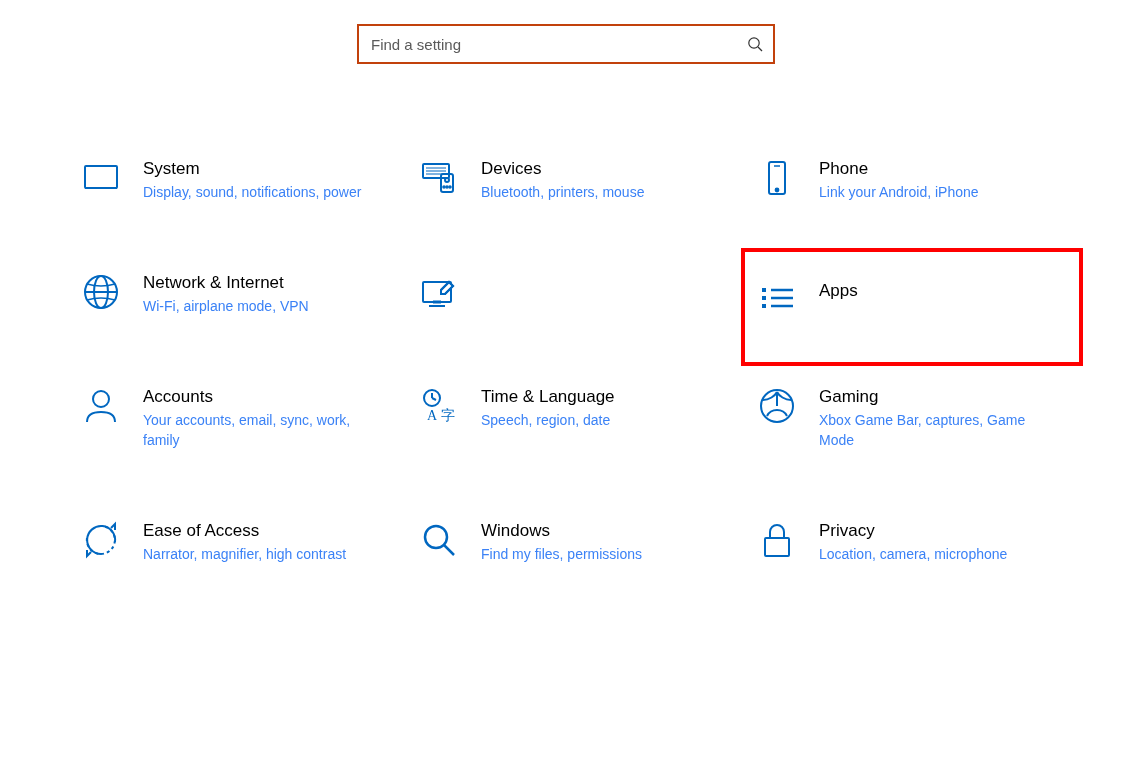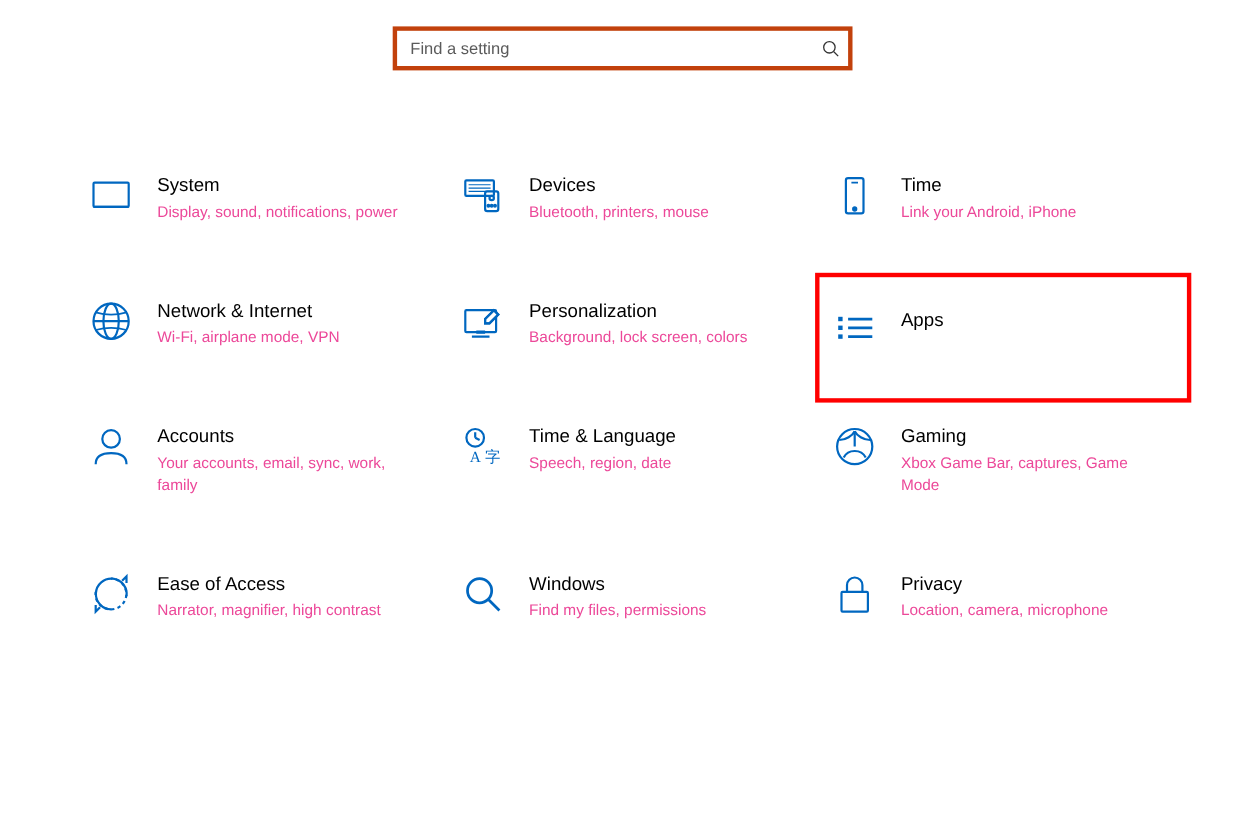--- a/index.html
+++ b/index.html
@@ -17,21 +17,21 @@
     padding-top: 24px;
   }
   .search-wrap {
     width: 418px;
     margin: 0 auto 90px auto;
     position: relative;
   }
   .search-box {
     width: 100%;
     height: 40px;
-    border: 4px solid #c2410c;
+    border: 2px solid #c2410c;
     background: #ffffff;
     padding: 0 40px 0 12px;
     font-size: 15px;
     font-family: inherit;
     color: #000;
     outline: none;
   }
   .search-box::placeholder {
     color: #5a5a5a;
     font-weight: 400;
@@ -74,21 +74,21 @@
   .tile-icon svg { display: block; }
   .tile-text { flex: 1; }
   .tile-title {
     font-size: 17px;
     font-weight: 400;
     color: #000;
     line-height: 22px;
   }
   .tile-desc {
     font-size: 14px;
-    color: #ec4899;
+    color: #3b82f6;
     line-height: 20px;
     margin-top: 2px;
   }
   .highlighted {
     outline: 4px solid #ff0000;
     outline-offset: -2px;
     padding: 18px 14px 44px 14px;
     margin: -18px -14px -44px -14px;
     align-items: flex-end;
   }
@@ -150,21 +150,21 @@
 
     <div class="tile">
       <div class="tile-icon">
         <svg viewBox="0 0 40 40" width="40" height="40" fill="none" stroke="currentColor" stroke-width="2">
           <rect x="12" y="4" width="16" height="32" rx="2"></rect>
           <line x1="17" y1="8" x2="23" y2="8" stroke-width="1.5"></line>
           <circle cx="20" cy="32" r="1.4" fill="currentColor"></circle>
         </svg>
       </div>
       <div class="tile-text">
-        <div class="tile-title">Time</div>
+        <div class="tile-title">Phone</div>
         <div class="tile-desc">Link your Android, iPhone</div>
       </div>
     </div>
 
     <div class="tile">
       <div class="tile-icon">
         <svg viewBox="0 0 40 40" width="40" height="40" fill="none" stroke="currentColor" stroke-width="2">
           <circle cx="20" cy="20" r="16"></circle>
           <ellipse cx="20" cy="20" rx="7" ry="16"></ellipse>
           <line x1="4" y1="20" x2="36" y2="20"></line>
@@ -180,24 +180,20 @@
 
     <div class="tile">
       <div class="tile-icon">
         <svg viewBox="0 0 40 40" width="40" height="40" fill="none" stroke="currentColor" stroke-width="2">
           <rect x="4" y="10" width="28" height="20" rx="1"></rect>
           <line x1="14" y1="30" x2="22" y2="30" stroke-width="3"></line>
           <line x1="10" y1="34" x2="26" y2="34"></line>
           <path d="M22 18 L30 10 L34 14 L26 22 L22 22 Z" fill="#ffffff"></path>
           <path d="M22 18 L30 10 L34 14 L26 22 L22 22 Z"></path>
         </svg>
-      </div>
-      <div class="tile-text">
-        <div class="tile-title">Personalization</div>
-        <div class="tile-desc">Background, lock screen, colors</div>
       </div>
     </div>
 
     <div class="tile highlighted">
       <div class="tile-inner">
         <div class="tile-icon">
           <svg viewBox="0 0 40 40" width="40" height="40" fill="none" stroke="currentColor" stroke-width="2.5">
             <rect x="5" y="8" width="4" height="4" fill="currentColor" stroke="none"></rect>
             <rect x="5" y="16" width="4" height="4" fill="currentColor" stroke="none"></rect>
             <rect x="5" y="24" width="4" height="4" fill="currentColor" stroke="none"></rect>

